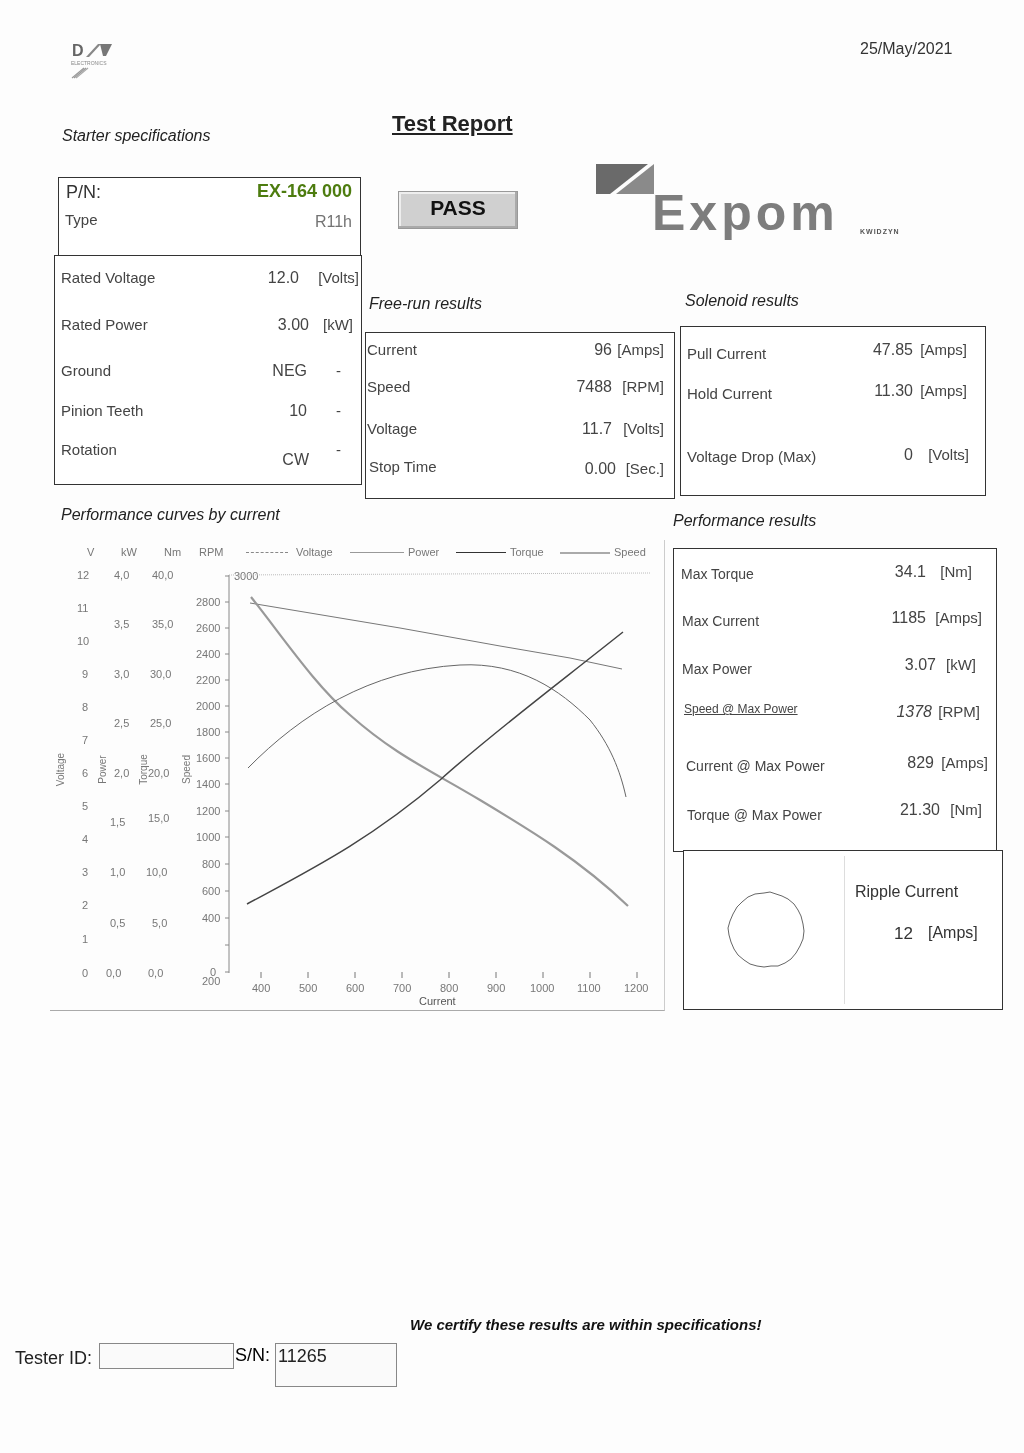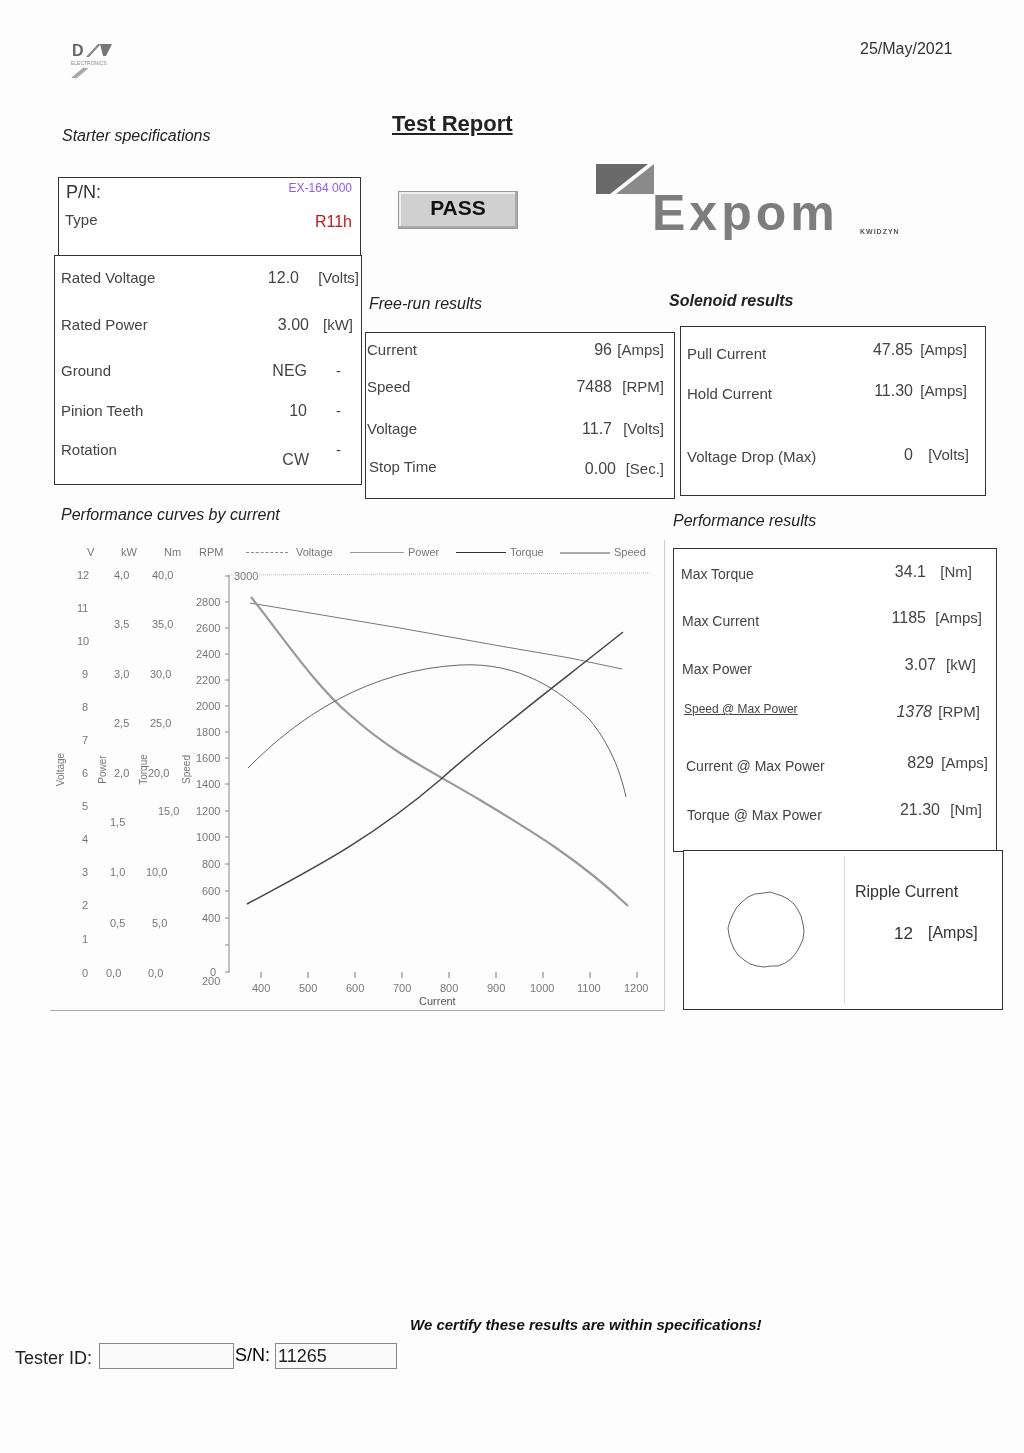--- a/index.html
+++ b/index.html
@@ -23,21 +23,21 @@
   .row { position:absolute; left:0; right:0; font-size:15px; color:#444; }
   .row .lbl { position:absolute; left:6px; }
   .row .val { position:absolute; right:8px; white-space:pre; }
   .chart-wrap { left:50px; top:540px; width:614px; height:470px; border-right:1px solid #ccc; border-bottom:1px solid #aaa; }
   .ax { font-size:11px; color:#777; position:absolute; white-space:nowrap; }
   .legend { font-size:11px; color:#777; }
   .footer-cert { left:410px; top:1316px; font-style:italic; font-weight:bold; font-size:15px; color:#111; }
   .tester-lbl { left:15px; top:1348px; font-size:18px; color:#222; }
   .tester-field { left:99px; top:1343px; width:133px; height:24px; border:1px solid #888; background:#fafafa; }
   .sn-lbl { left:235px; top:1345px; font-size:18px; color:#000000; }
-  .sn-field { left:275px; top:1343px; width:122px; height:26px; border:1px solid #888; background:#fafafa; font-size:18px; line-height:24px; padding-left:2px; box-sizing:border-box; }
+  .sn-field { left:275px; top:1343px; width:122px; height:44px; border:1px solid #888; background:#fafafa; font-size:18px; line-height:24px; padding-left:2px; box-sizing:border-box; }
 </style>
 </head>
 <body>
 
 <div class="abs logo-dv">
   <svg width="60" height="42" viewBox="0 0 60 42">
     <text x="2" y="16" font-family="Liberation Sans, sans-serif" font-weight="bold" font-size="16" fill="#666">D</text>
     <polygon points="16,17 28,4 31,4 19,17" fill="#888"></polygon>
     <polygon points="30,4 36,4 42,4 36,16 33,16" fill="#777"></polygon>
     <text x="1" y="25" font-family="Liberation Sans, sans-serif" font-size="5" fill="#888">ELECTRONICS</text>
@@ -57,23 +57,23 @@
   <svg width="340" height="78" viewBox="0 0 340 78">
     <polygon points="0,2 52,2 14,32 0,32" fill="#6a6a6a"></polygon>
     <polygon points="58,2 58,32 20,32" fill="#8a8a8a"></polygon>
     <text x="56" y="68" font-family="Liberation Sans, sans-serif" font-weight="bold" font-size="50" fill="#7d7d7d" letter-spacing="4">Expom</text>
     <text x="264" y="72" font-family="Liberation Sans, sans-serif" font-weight="bold" font-size="7" fill="#555" letter-spacing="1">KWIDZYN</text>
   </svg>
 </div>
 
 <div class="abs box" style="left:58px;top:177px;width:301px;height:78px;">
   <div class="abs" style="left:7px;top:4px;font-size:18px;color:#333;">P/N:</div>
-  <div class="abs" style="right:8px;top:3px;font-size:12px;font-weight:normal;color:#8b5cf6;">EX-164 000</div>
+  <div class="abs" style="right:8px;top:3px;font-size:18px;font-weight:bold;color:#4d7c0f;">EX-164 000</div>
   <div class="abs" style="left:6px;top:33px;font-size:15px;color:#444;">Type</div>
-  <div class="abs" style="right:8px;top:35px;font-size:16px;color:#b91c1c;">R11h</div>
+  <div class="abs" style="right:8px;top:35px;font-size:16px;color:#737373;">R11h</div>
 </div>
 <div class="abs box" style="left:54px;top:255px;width:306px;height:228px;">
   <div class="row" style="top:13px;">
     <span class="lbl">Rated Voltage</span>
     <span class="val" style="right:62px;font-size:16px;margin-left:24px;">12.0</span>
     <span class="val" style="right:2px;">[Volts]</span>
   </div>
   <div class="row" style="top:60px;">
     <span class="lbl">Rated Power</span>
     <span class="val" style="right:52px;font-size:16px;">3.00</span>
@@ -113,21 +113,21 @@
     <span class="val" style="right:62px;font-size:16px;">11.7</span>
     <span class="val" style="right:10px;">[Volts]</span>
   </div>
   <div class="row" style="top:125px;">
     <span class="lbl" style="left:3px;">Stop Time</span>
     <span class="val" style="right:58px;font-size:16px;top:2px;">0.00</span>
     <span class="val" style="right:10px;top:2px;">[Sec.]</span>
   </div>
 </div>
 
-<div class="abs sec-title" style="left:669px;top:292px;font-weight:bold;">Solenoid results</div>
+<div class="abs sec-title" style="left:685px;top:292px;">Solenoid results</div>
 <div class="abs box" style="left:680px;top:326px;width:304px;height:168px;">
   <div class="row" style="top:18px;">
     <span class="lbl">Pull Current</span>
     <span class="val" style="right:72px;font-size:16px;top:-4px;">47.85</span>
     <span class="val" style="right:18px;top:-4px;">[Amps]</span>
   </div>
   <div class="row" style="top:58px;">
     <span class="lbl">Hold Current</span>
     <span class="val" style="right:72px;font-size:16px;top:-3px;">11.30</span>
     <span class="val" style="right:18px;top:-3px;">[Amps]</span>
@@ -187,21 +187,21 @@
     <div class="ax" style="left:56px;top:427px;">0,0</div>
     <div class="ax" style="left:38px;top:224px;transform:rotate(-90deg);font-size:10px;">Power</div>
   </div>
 
   <div>
     <div class="ax" style="left:102px;top:29px;">40,0</div>
     <div class="ax" style="left:102px;top:78px;">35,0</div>
     <div class="ax" style="left:100px;top:128px;">30,0</div>
     <div class="ax" style="left:100px;top:177px;">25,0</div>
     <div class="ax" style="left:98px;top:227px;">20,0</div>
-    <div class="ax" style="left:98px;top:265px;margin-left:10px;">15,0</div>
+    <div class="ax" style="left:98px;top:272px;">15,0</div>
     <div class="ax" style="left:96px;top:326px;">10,0</div>
     <div class="ax" style="left:102px;top:377px;">5,0</div>
     <div class="ax" style="left:98px;top:427px;">0,0</div>
     <div class="ax" style="left:78px;top:224px;transform:rotate(-90deg);font-size:10px;">Torque</div>
   </div>
 
   <div>
     <div class="ax" style="left:146px;top:30px;margin-left:38px;">3000</div>
     <div class="ax" style="left:146px;top:56px;">2800</div>
     <div class="ax" style="left:146px;top:82px;">2600</div>

